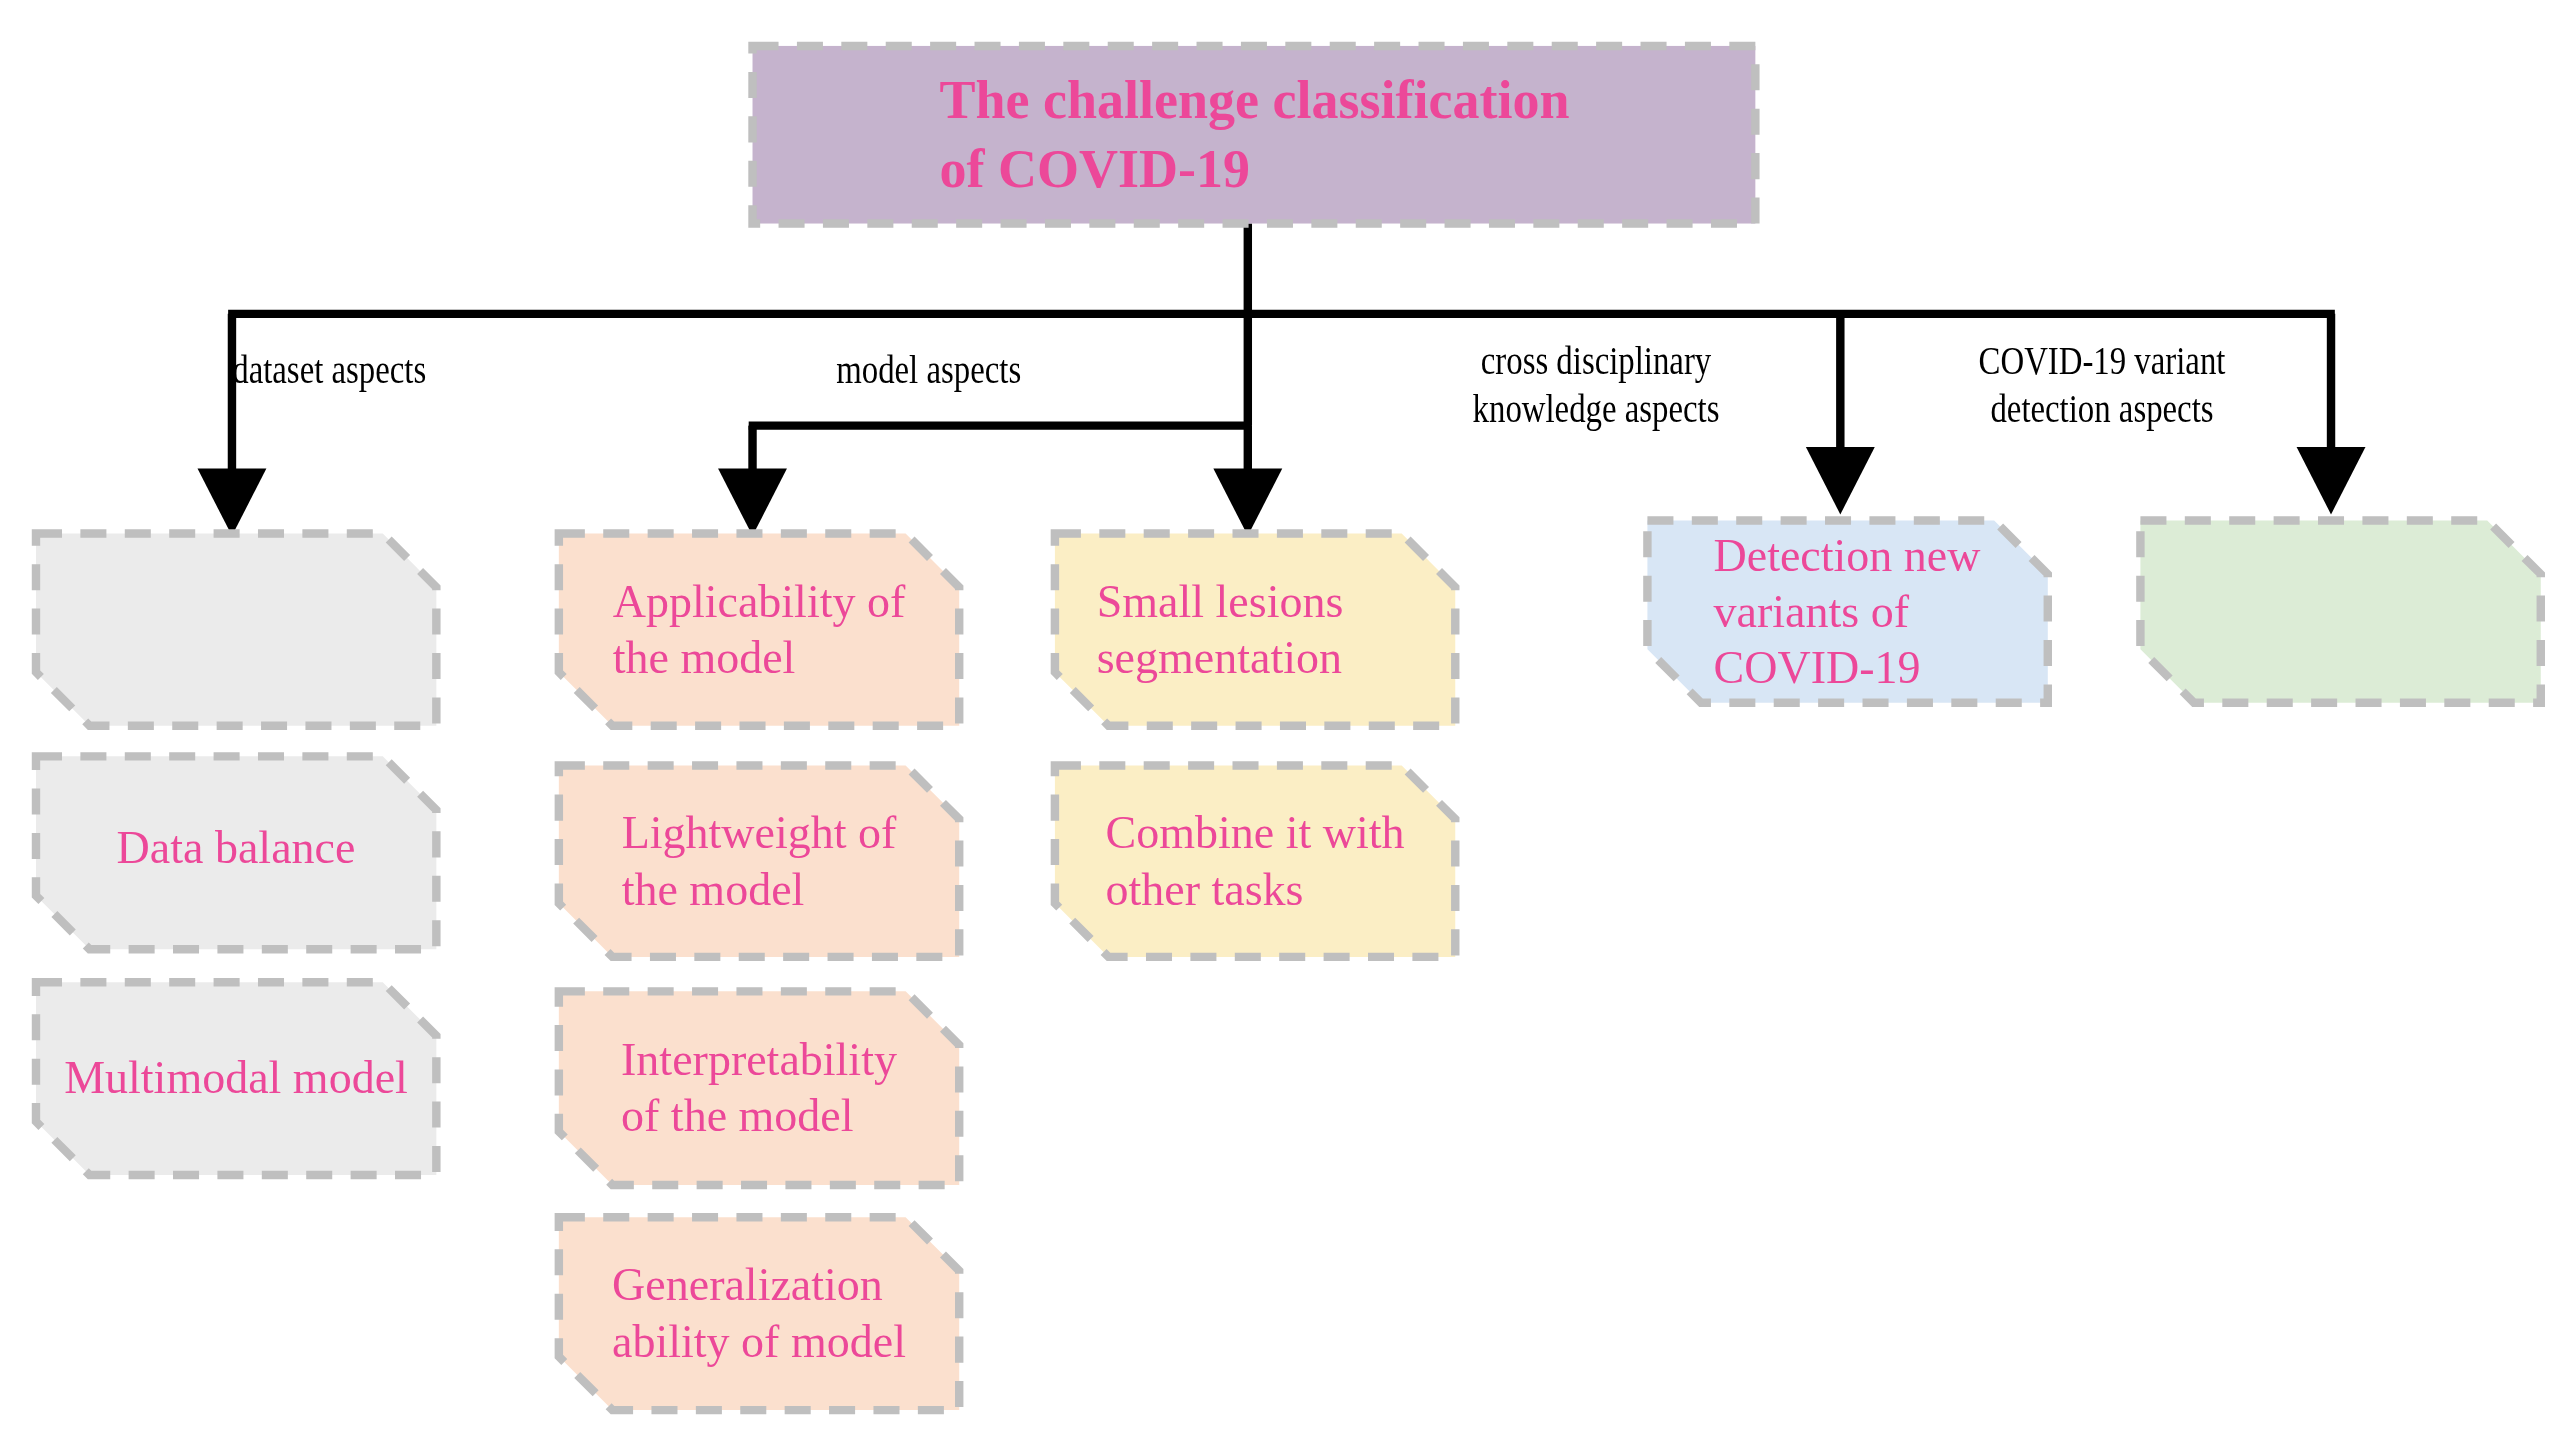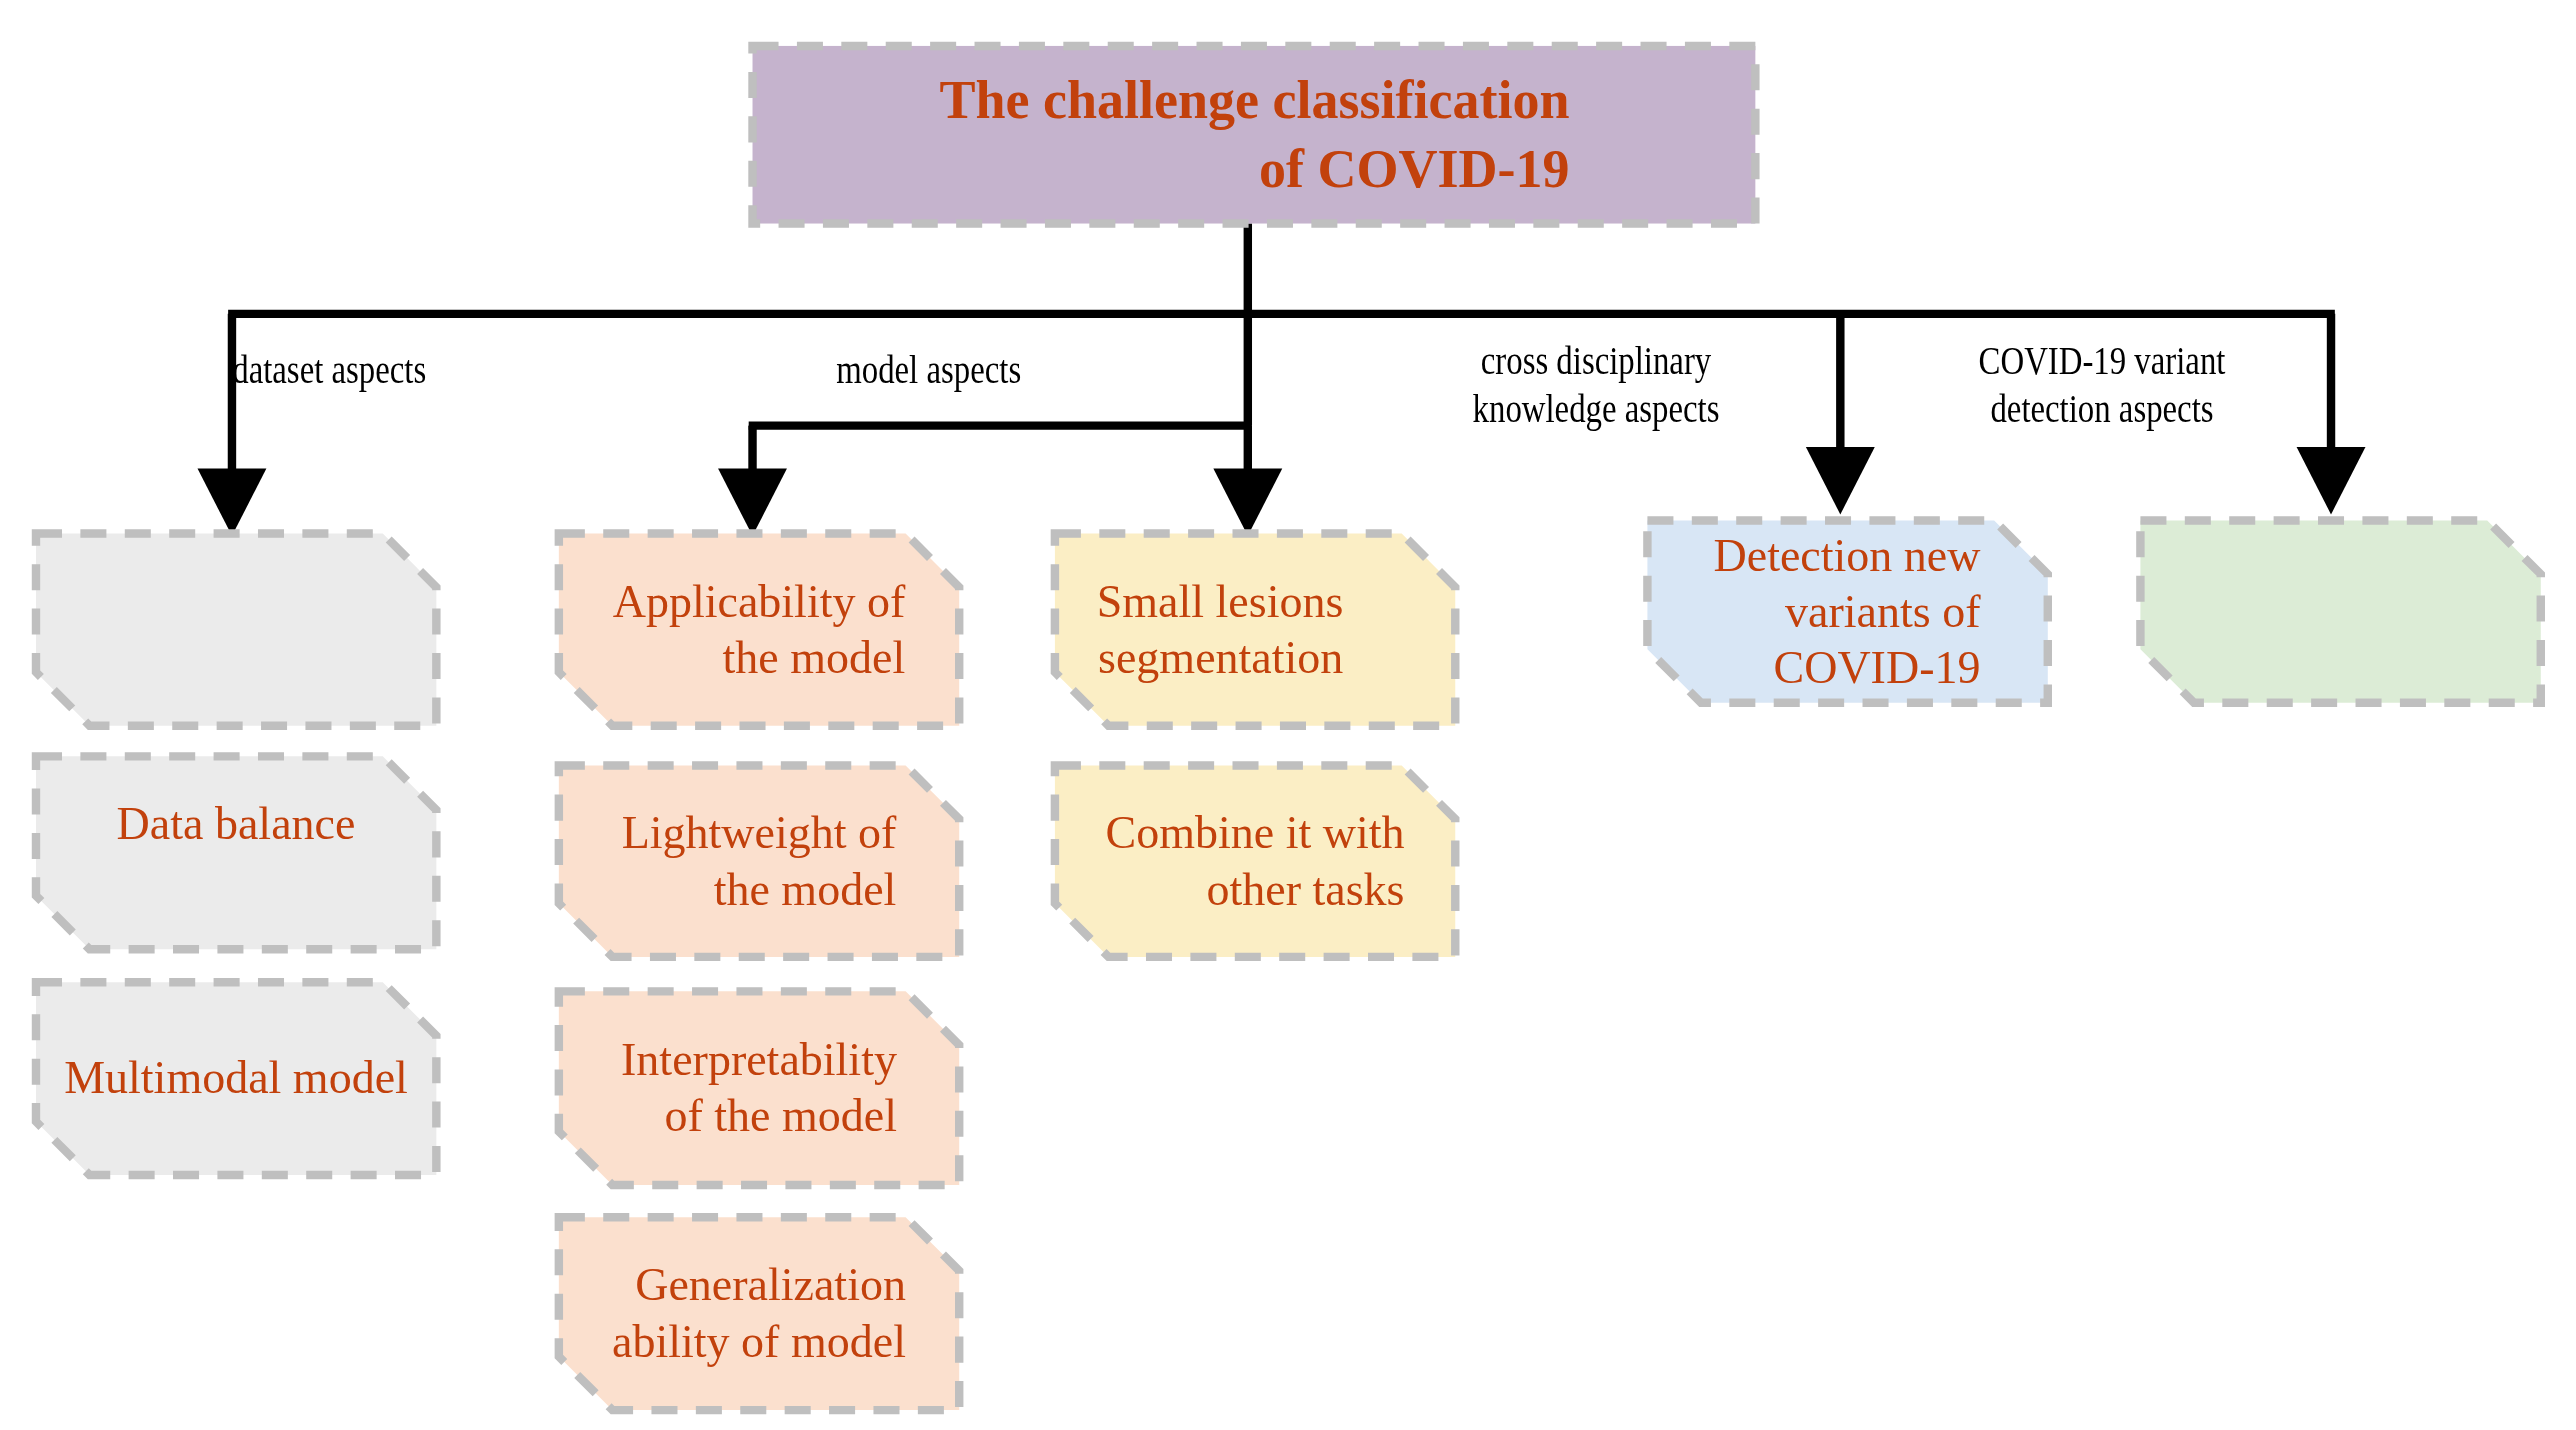--- a/index.html
+++ b/index.html
@@ -37,22 +37,22 @@
     stroke-width: 11;
     stroke-dasharray: 34 24;
     stroke-linejoin: miter;
   }
 
   .node-label {
     position: absolute;
     display: flex;
     align-items: center;
     justify-content: center;
-    text-align: right;
-    color: #c2410c;
+    text-align: left;
+    color: #ec4899;
     line-height: 1.22;
     white-space: pre-line;
     pointer-events: none;
   }
   .label-sans {
     font-family: Liberation Serif, serif;
     font-size: 46px;
     font-weight: 400;
   }
   .label-serif {
@@ -134,21 +134,21 @@
   <div class="edge-label" style="left:184px; top:346px; width:536px;">dataset aspects</div>
 
   <div class="edge-label" style="left:788px; top:346px; width:536px;">model aspects</div>
 
   <div class="edge-label center" style="left:1347px; top:337px; width:498px; text-align:center;">cross disciplinary
 knowledge aspects</div>
 
   <div class="edge-label center" style="left:1853px; top:337px; width:498px; text-align:center;">COVID-19 variant
 detection aspects</div>
 
-  <div class="node-label label-sans" style="left:36px; top:728px; width:400px; height:193px;">Data balance</div>
+  <div class="node-label label-sans" style="left:36px; top:752px; width:400px; height:193px;">Data balance</div>
   <div class="node-label label-sans" style="left:36px; top:982px; width:400px; height:193px;">Multimodal model</div>
 
   <div class="node-label label-sans" style="left:559px; top:534px; width:400px; height:192px;">Applicability of
 the model</div>
   <div class="node-label label-sans" style="left:559px; top:766px; width:400px; height:191px;">Lightweight of
 the model</div>
   <div class="node-label label-sans" style="left:559px; top:991px; width:400px; height:194px;">Interpretability
 of the model</div>
   <div class="node-label label-sans" style="left:559px; top:1217px; width:400px; height:193px;">Generalization
 ability of model</div>

